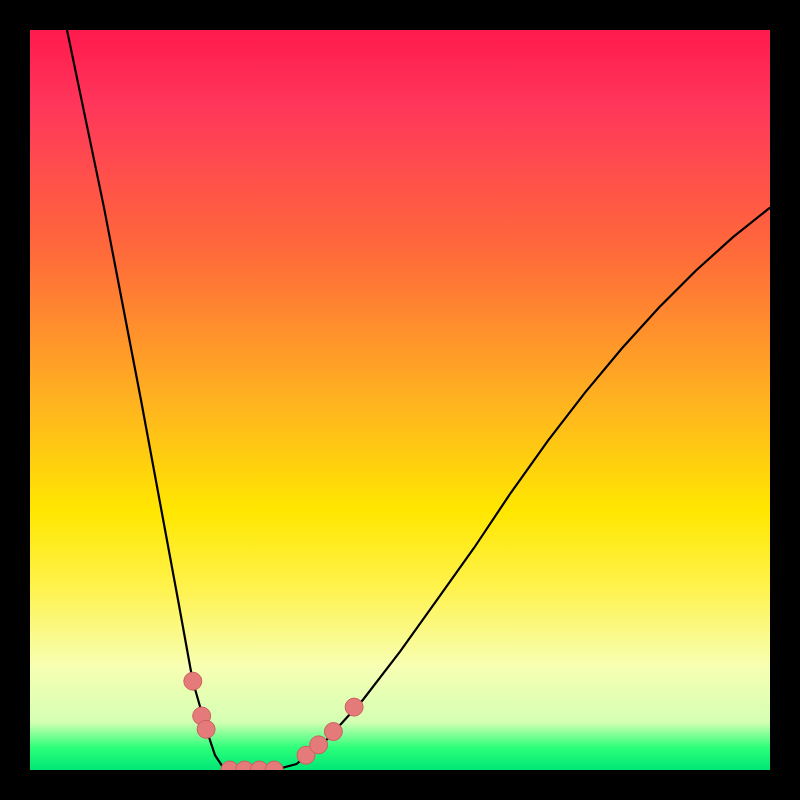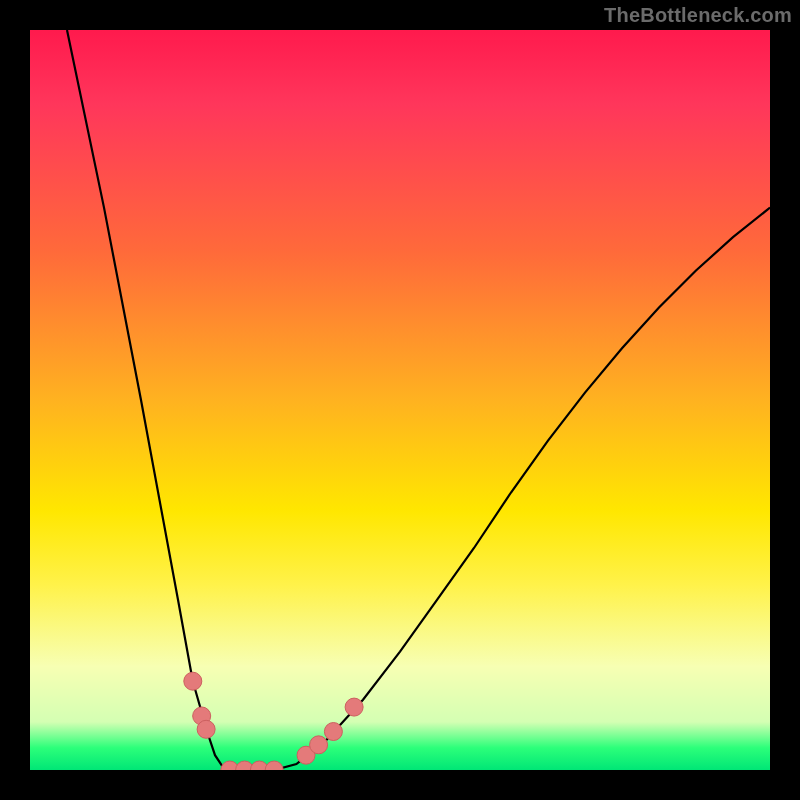--- a/index.html
+++ b/index.html
@@ -52,21 +52,20 @@
     font-size: 20px;
     letter-spacing: 0.2px;
     user-select: none;
   }
 </style>
 </head>
 <body>
 
 <div class="stage">
 
-  <div class="watermark">TheBottleneck.com</div>
 
   <div class="plot-area">
     <svg class="svg-layer" viewBox="0 0 740 740" preserveAspectRatio="none">
       <path id="curve-path" fill="none" stroke="#000000" stroke-width="2.2" d="M37.00 0.00 L74.00 177.60 L111.00 370.00 L148.00 569.80 L162.80 651.20 L177.60 703.00 L185.00 725.20 L192.40 736.30 L199.80 740.00 L207.20 740.00 L222.00 740.00 L244.20 740.00 L266.40 734.08 L296.00 710.40 L333.00 669.70 L370.00 621.60 L407.00 569.80 L444.00 518.00 L481.00 462.50 L518.00 410.70 L555.00 362.60 L592.00 318.20 L629.00 277.50 L666.00 240.50 L703.00 207.20 L740.00 177.60"></path>
       <g id="markers-group">
           <circle cx="162.80" cy="651.20" r="9" fill="#e47a7a" stroke="#cc5f5f" stroke-width="1"></circle>
           <circle cx="171.68" cy="685.98" r="9" fill="#e47a7a" stroke="#cc5f5f" stroke-width="1"></circle>
           <circle cx="176.12" cy="699.30" r="9" fill="#e47a7a" stroke="#cc5f5f" stroke-width="1"></circle>
           <circle cx="199.80" cy="740.00" r="9" fill="#e47a7a" stroke="#cc5f5f" stroke-width="1"></circle>
           <circle cx="214.60" cy="740.00" r="9" fill="#e47a7a" stroke="#cc5f5f" stroke-width="1"></circle>

